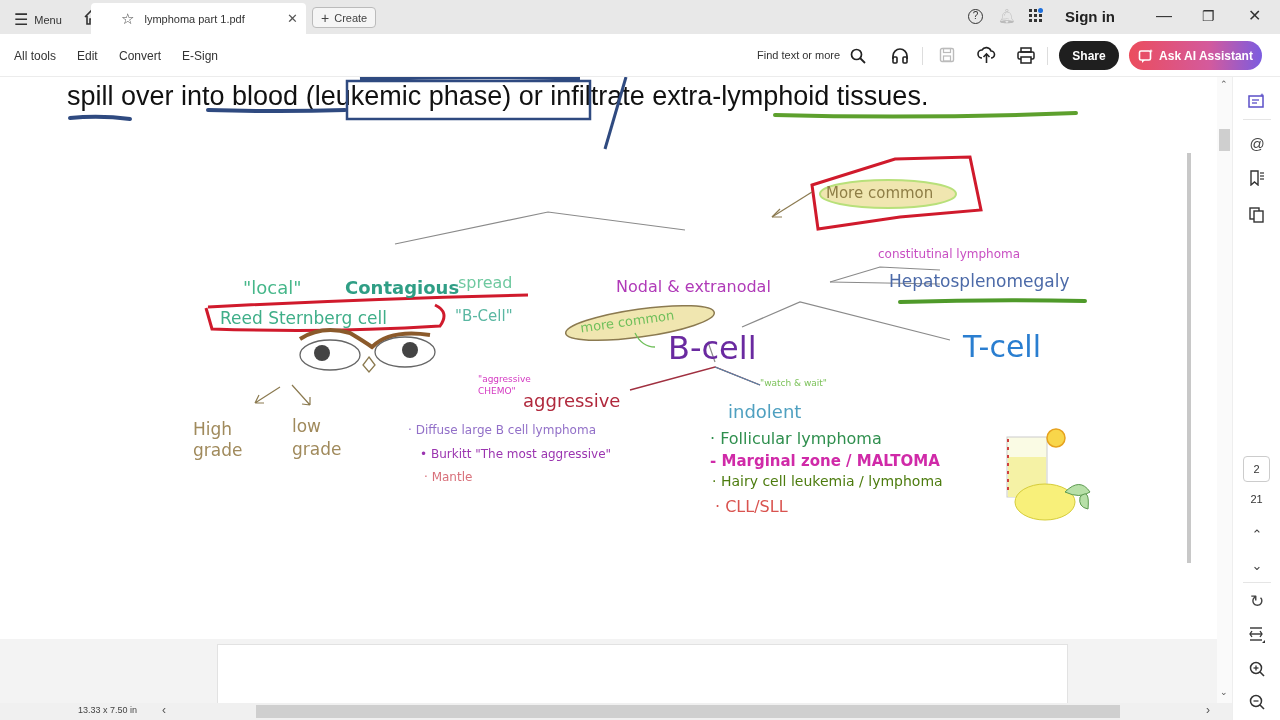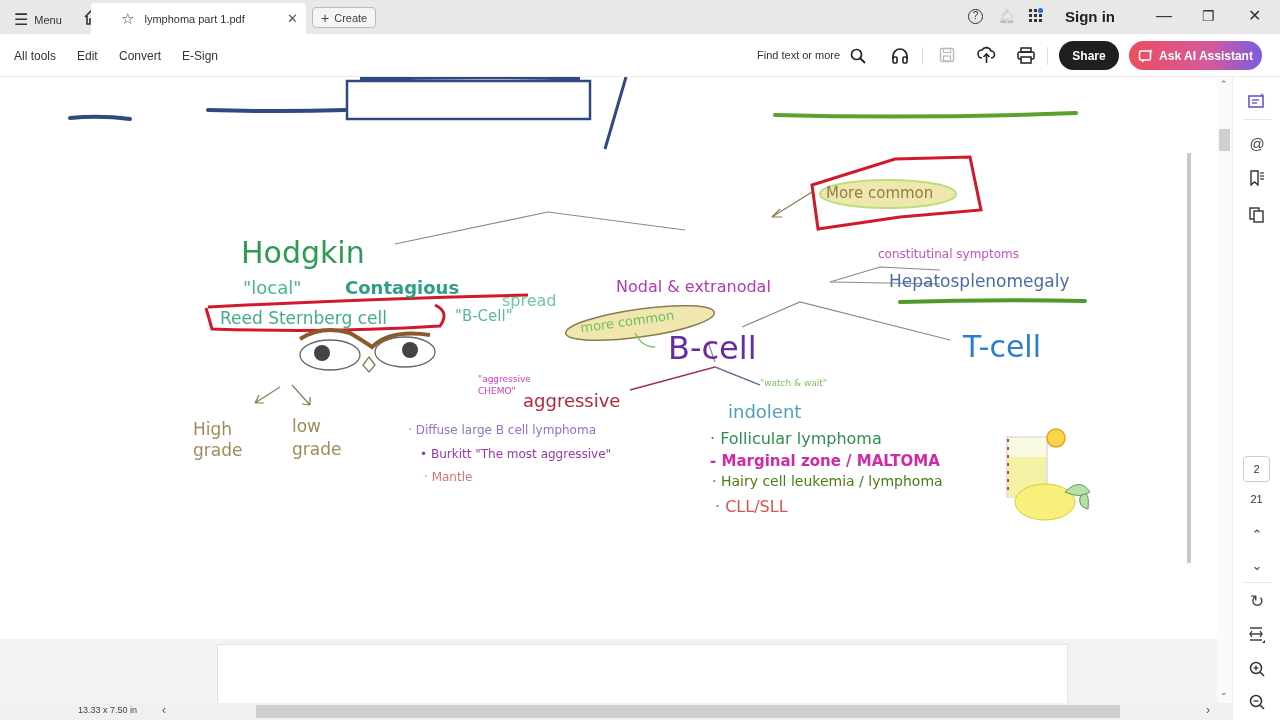--- a/index.html
+++ b/index.html
@@ -118,20 +118,21 @@
       <rect x="1.5" y="3" width="11" height="9" rx="1.5" fill="none" stroke="#fff" stroke-width="1.6"></rect>
       <path d="M4 12 L4 15 L7 12" fill="#fff"></path>
       <path d="M13 1 L13.6 2.6 L15 3 L13.6 3.5 L13 5 L12.4 3.5 L11 3 L12.4 2.6 Z" fill="#fff"></path>
     </svg>
   <span>Ask AI Assistant</span>
 </div>
 
 <div class="doc-area">
   <div class="page1">
 
+    <div class="hw" style="left:7px;top:4px;font-family:'Liberation Sans',sans-serif;font-size:27px;color:#111;">spill over into blood (leukemic phase) or infiltrate extra-lymphoid tissues.</div>
 
     <svg style="position:absolute;left:0;top:0;" width="1157" height="80">
       <path d="M10 41 Q40 38 70 42" stroke="#2f4a80" stroke-width="4" fill="none" stroke-linecap="round"></path>
       <path d="M148 33 Q220 35 285 33" stroke="#2f4a80" stroke-width="4" fill="none" stroke-linecap="round"></path>
       <rect x="287" y="4" width="243" height="38" fill="none" stroke="#2f4a80" stroke-width="2.5"></rect>
       <path d="M300 2 Q400 -2 520 1" stroke="#2f4a80" stroke-width="5" fill="none"></path>
       <path d="M566 0 L545 72" stroke="#2f4a80" stroke-width="3" fill="none"></path>
       <path d="M715 38 Q860 42 1016 36" stroke="#5da02d" stroke-width="4" fill="none" stroke-linecap="round"></path>
     </svg>
 
@@ -176,32 +177,31 @@
         <rect x="947" y="290" width="40" height="60" fill="#fafbe4" stroke="#ccc" stroke-width="1"></rect>
         <rect x="948" y="310" width="38" height="40" fill="#f5f2a5"></rect>
         <line x1="948" y1="292" x2="948" y2="348" stroke="#d04040" stroke-width="2" stroke-dasharray="3,5"></line>
         <circle cx="996" cy="291" r="9" fill="#f8d64a" stroke="#e6a21e" stroke-width="1.5"></circle>
         <ellipse cx="985" cy="355" rx="30" ry="18" fill="#f8f07a" stroke="#d5cc3a" stroke-width="1"></ellipse>
         <path d="M1005 345 Q1020 330 1030 345 Q1020 352 1005 345" fill="#b7e0a8" stroke="#5c9a50" stroke-width="1"></path>
         <path d="M1020 350 Q1030 340 1028 362 Q1018 360 1020 350" fill="#b7e0a8" stroke="#5c9a50" stroke-width="1"></path>
       </g>
     </svg>
 
-    <div class="hw" style="left:181px;top:158px;font-size:30px;color:#2e9b52;">Hodgkin</div>
     <div class="hw" style="left:183px;top:200px;font-size:18px;color:#46b78a;">"local"</div>
     <div class="hw" style="left:285px;top:200px;font-size:18px;color:#2f9e85;font-weight:bold;">Contagious</div>
-    <div class="hw" style="left:398px;top:214px;font-size:16px;color:#6fc9a0;margin-left:44px;">spread</div>
+    <div class="hw" style="left:398px;top:196px;font-size:16px;color:#6fc9a0;">spread</div>
     <div class="hw" style="left:160px;top:231px;font-size:17px;color:#3fae88;">Reed Sternberg cell</div>
     <div class="hw" style="left:395px;top:230px;font-size:15px;color:#5ab7a2;">"B-Cell"</div>
     <div class="hw" style="left:133px;top:342px;font-size:17px;color:#a08a5c;width:70px;white-space:normal;line-height:21px;">High grade</div>
     <div class="hw" style="left:232px;top:338px;font-size:17px;color:#a08a5c;width:70px;white-space:normal;line-height:23px;">low grade</div>
 
     <div class="hw" style="left:766px;top:107px;font-size:15px;color:#8e7e46;">More common</div>
     <div class="hw" style="left:556px;top:200px;font-size:16px;color:#b03ab8;">Nodal &amp; extranodal</div>
-    <div class="hw" style="left:818px;top:170px;font-size:12px;color:#c84fc2;">constitutinal symptoms</div>
+    <div class="hw" style="left:818px;top:170px;font-size:12px;color:#c84fc2;">constitutinal lymphoma</div>
     <div class="hw" style="left:829px;top:194px;font-size:17px;color:#4c6aa8;">Hepatosplenomegaly</div>
     <div class="hw" style="left:520px;top:237px;font-size:13px;color:#6fbf5a;transform:rotate(-8deg);">more common</div>
     <div class="hw" style="left:608px;top:252px;font-size:32px;color:#6a2aa0;">B-cell</div>
     <div class="hw" style="left:903px;top:252px;font-size:30px;color:#2a7ed0;">T-cell</div>
 
     <div class="hw" style="left:418px;top:296px;font-size:9px;color:#d43ac2;width:80px;white-space:normal;line-height:12px;">"aggressive CHEMO"</div>
     <div class="hw" style="left:463px;top:313px;font-size:18px;color:#b0283c;">aggressive</div>
     <div>
       <div class="hw" style="left:348px;top:346px;font-size:12px;color:#9270c8;">· <span>Diffuse large B cell lymphoma</span></div>
       <div class="hw" style="left:360px;top:370px;font-size:12px;color:#9b35b0;">• <span>Burkitt "The most aggressive"</span></div>

